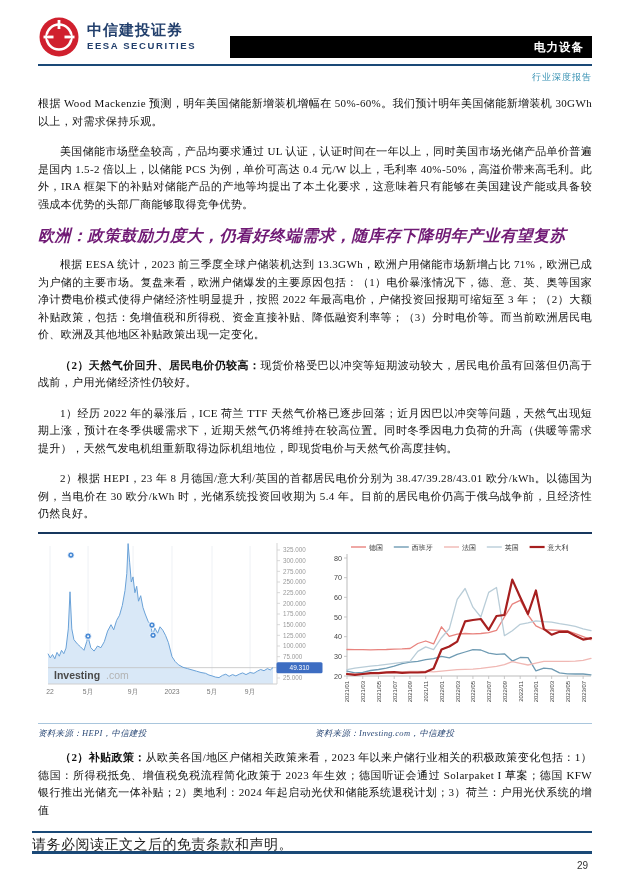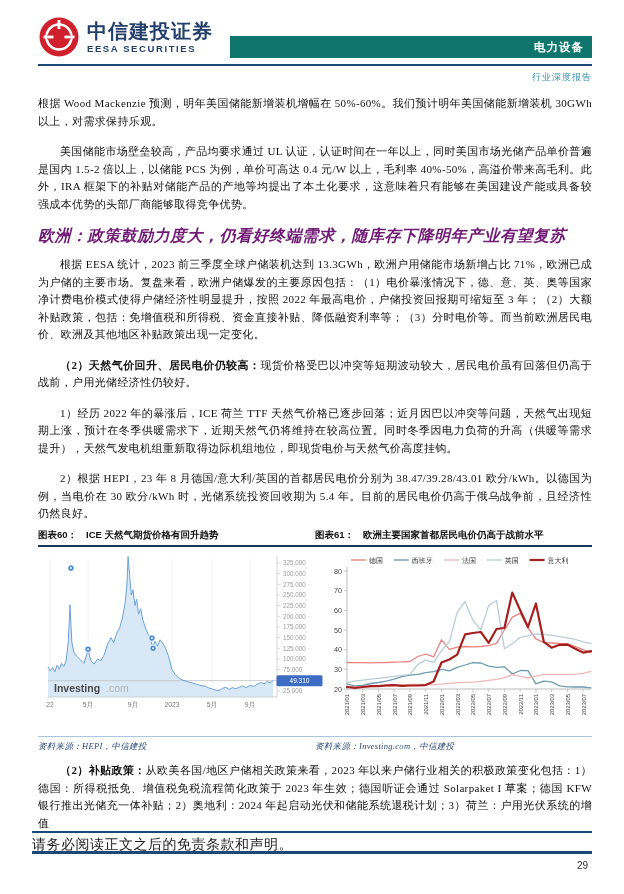--- a/index.html
+++ b/index.html
@@ -1,24 +1,24 @@
 <!DOCTYPE html>
 <html><head>
 <meta charset="utf-8">
 <style>
   html,body{margin:0;padding:0;background:#e8e8e8;}
   .page{position:relative;width:624px;height:894px;background:#ffffff;margin:0 auto;overflow:hidden;
         font-family:"Liberation Serif","DejaVu Serif",serif;color:#111;}
   
   .logo-wrap{position:absolute;left:38px;top:16px;display:flex;align-items:center;gap:7px;}
   .brand-text{display:flex;flex-direction:column;line-height:1;}
-  .brand-cn{font-size:20px;font-weight:bold;color:#23406d;letter-spacing:1px;}
+  .brand-cn{font-size:15px;font-weight:bold;color:#23406d;letter-spacing:1px;}
   .brand-en{font-size:9.5px;font-weight:bold;color:#23406d;letter-spacing:1.6px;margin-top:3px;
             font-family:"Liberation Sans","DejaVu Sans",sans-serif;}
-  .sector-bar{position:absolute;left:230px;top:36px;width:362px;height:22px;background:#0f766e;
+  .sector-bar{position:absolute;left:230px;top:36px;width:362px;height:22px;background:#000000;
               display:flex;align-items:center;justify-content:flex-end;}
   .sector-bar span{color:#fff;font-size:11.5px;font-weight:bold;padding-right:8px;letter-spacing:1px;}
   .header-rule{position:absolute;left:38px;top:64px;width:554px;height:2px;background:#1a4977;}
   .report-type{position:absolute;right:32px;top:71px;font-size:9px;color:#3a93b4;letter-spacing:1px;}
   
   .content{position:absolute;left:38px;top:95px;width:554px;}
   .content p{margin:0 0 13px 0;font-size:11px;line-height:17.5px;text-align:justify;letter-spacing:0.35px;}
   .content p.indent{text-indent:2em;}
   .sec-heading{margin:0 0 9px 0;font-size:16px;font-weight:bold;color:#701a75;letter-spacing:0.5px;
                font-family:"Liberation Sans","DejaVu Sans",sans-serif;font-style:italic;}
@@ -69,28 +69,20 @@
 
   <div class="content">
     <p>根据 Wood Mackenzie 预测，明年美国储能新增装机增幅在 50%-60%。我们预计明年美国储能新增装机 30GWh 以上，对需求保持乐观。</p>
     <p class="indent">美国储能市场壁垒较高，产品均要求通过 UL 认证，认证时间在一年以上，同时美国市场光储产品单价普遍是国内 1.5-2 倍以上，以储能 PCS 为例，单价可高达 0.4 元/W 以上，毛利率 40%-50%，高溢价带来高毛利。此外，IRA 框架下的补贴对储能产品的产地等均提出了本土化要求，这意味着只有能够在美国建设产能或具备较强成本优势的头部厂商能够取得竞争优势。</p>
     <div class="sec-heading">欧洲：政策鼓励力度大，仍看好终端需求，随库存下降明年产业有望复苏</div>
     <p class="indent">根据 EESA 统计，2023 前三季度全球户储装机达到 13.3GWh，欧洲户用储能市场新增占比 71%，欧洲已成为户储的主要市场。复盘来看，欧洲户储爆发的主要原因包括：（1）电价暴涨情况下，德、意、英、奥等国家净计费电价模式使得户储经济性明显提升，按照 2022 年最高电价，户储投资回报期可缩短至 3 年；（2）大额补贴政策，包括：免增值税和所得税、资金直接补贴、降低融资利率等；（3）分时电价等。而当前欧洲居民电价、欧洲及其他地区补贴政策出现一定变化。</p>
     <p class="indent"><b>（2）天然气价回升、居民电价仍较高：</b><span>现货价格受巴以冲突等短期波动较大，居民电价虽有回落但仍高于战前，户用光储经济性仍较好。</span></p>
     <p class="indent">1）经历 2022 年的暴涨后，ICE 荷兰 TTF 天然气价格已逐步回落；近月因巴以冲突等问题，天然气出现短期上涨，预计在冬季供暖需求下，近期天然气仍将维持在较高位置。同时冬季因电力负荷的升高（供暖等需求提升），天然气发电机组重新取得边际机组地位，即现货电价与天然气价高度挂钩。</p>
     <p class="indent" style="margin-bottom:9px;">2）根据 HEPI，23 年 8 月德国/意大利/英国的首都居民电价分别为 38.47/39.28/43.01 欧分/kWh。以德国为例，当电价在 30 欧分/kWh 时，光储系统投资回收期为 5.4 年。目前的居民电价仍高于俄乌战争前，且经济性仍然良好。</p>
 
-    <div class="fig-captions">
-      <div class="cap">
-        <span class="cap-no">图表60：</span><span>ICE 天然气期货价格有回升趋势</span>
-      </div>
-      <div class="cap">
-        <span class="cap-no">图表61：</span><span>欧洲主要国家首都居民电价仍高于战前水平</span>
-      </div>
-    </div>
     <div class="cap-rule"></div>
 
     <div class="charts-row">
       <div class="chart-box">
         <svg id="fig60-svg" width="288" height="178" viewBox="0 0 288 178">
             <line x1="12.025" x2="12.025" y1="8" y2="146" stroke="#eef1f5" stroke-width="1"></line>
             <line x1="50.05" x2="50.05" y1="8" y2="146" stroke="#eef1f5" stroke-width="1"></line>
             <line x1="95.05" x2="95.05" y1="8" y2="146" stroke="#eef1f5" stroke-width="1"></line>
             <line x1="133.97500000000002" x2="133.97500000000002" y1="8" y2="146" stroke="#eef1f5" stroke-width="1"></line>
             <line x1="174.025" x2="174.025" y1="8" y2="146" stroke="#eef1f5" stroke-width="1"></line>

